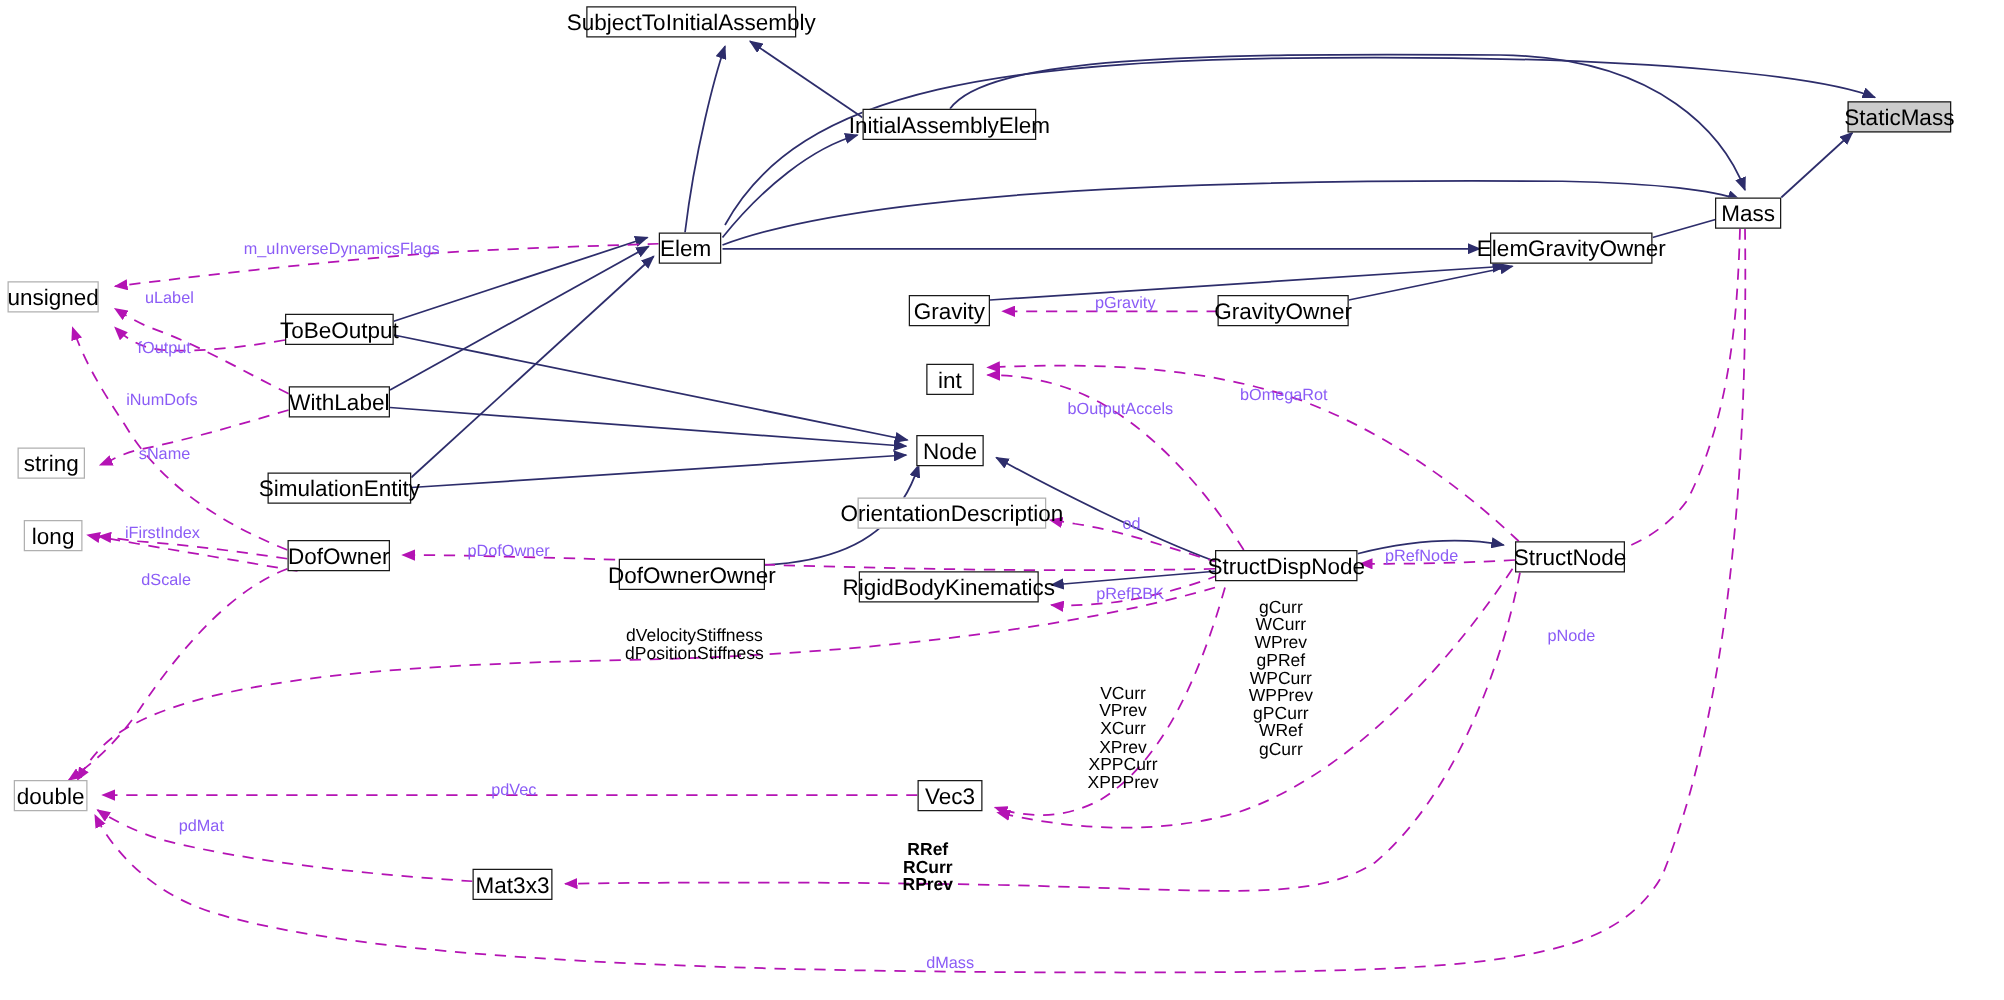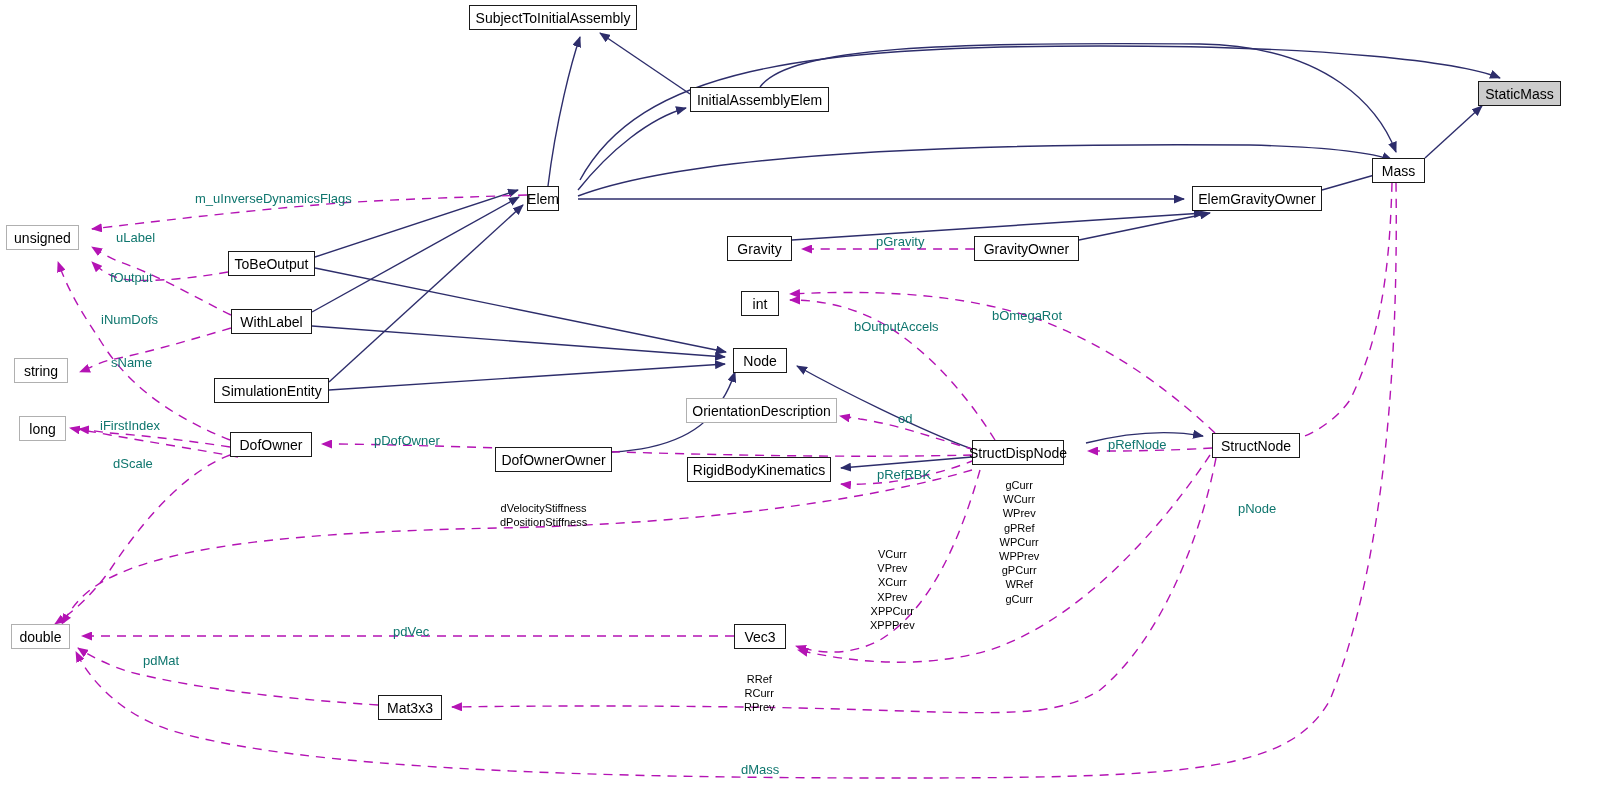--- a/index.html
+++ b/index.html
@@ -5,44 +5,44 @@
   html,body{margin:0;padding:0;background:#ffffff;}
   body{font-family:"Liberation Sans", sans-serif;}
   #diagram{position:relative;width:1603px;height:800px;background:#ffffff;overflow:hidden;}
   #edges{position:absolute;left:0;top:0;width:1603px;height:800px;}
   .node{
     position:absolute;
     box-sizing:border-box;
     border:1px solid #404040;
     background:#ffffff;
     color:#000000;
-    font-size:14px;
+    font-size:18px;
     line-height:1;
     display:flex;
     align-items:center;
     justify-content:center;
     white-space:nowrap;
     padding:0 7px;
     z-index:5;
   }
   .node.thick{border:1.6px solid #1a1a1a;}
   .node.light{border:1px solid #b0b0b0;}
   .node.current{background:#cccccc;border:1.6px solid #1a1a1a;}
   .edge-label{
     position:absolute;
     font-size:13px;
-    color:#0f766e;
+    color:#8b5cf6;
     white-space:nowrap;
     line-height:1.15;
     z-index:6;
     background:transparent;
   }
   .field-list{
     position:absolute;
-    font-size:11px;
+    font-size:14px;
     color:#000000;
     line-height:14.2px;
     white-space:nowrap;
     text-align:center;
     z-index:6;
   }
 </style>
 </head>
 <body>
 
@@ -161,21 +161,21 @@
     </div>
   <div class="node current" style="left:1478px;top:81px;width:83px;height:25px;">
       <span>StaticMass</span>
     </div>
   <div class="node thick" style="left:1372px;top:158px;width:53px;height:25px;">
       <span>Mass</span>
     </div>
   <div class="node thick" style="left:1192px;top:186px;width:130px;height:25px;">
       <span>ElemGravityOwner</span>
     </div>
-  <div class="node thick" style="left:527px;top:186px;width:32px;height:25px;">
+  <div class="node thick" style="left:527px;top:186px;width:50px;height:25px;justify-content:flex-end;">
       <span>Elem</span>
     </div>
   <div class="node light" style="left:6px;top:225px;width:73px;height:25px;">
       <span>unsigned</span>
     </div>
   <div class="node thick" style="left:727px;top:236px;width:65px;height:25px;">
       <span>Gravity</span>
     </div>
   <div class="node thick" style="left:974px;top:236px;width:105px;height:25px;">
       <span>GravityOwner</span>
@@ -203,21 +203,21 @@
     </div>
   <div class="node light" style="left:19px;top:416px;width:47px;height:25px;">
       <span>long</span>
     </div>
   <div class="node thick" style="left:230px;top:432px;width:82px;height:25px;">
       <span>DofOwner</span>
     </div>
   <div class="node thick" style="left:1212px;top:433px;width:88px;height:25px;">
       <span>StructNode</span>
     </div>
-  <div class="node thick" style="left:972px;top:440px;width:92px;height:25px;">
+  <div class="node thick" style="left:972px;top:440px;width:114px;height:25px;">
       <span>StructDispNode</span>
     </div>
   <div class="node thick" style="left:495px;top:447px;width:117px;height:25px;">
       <span>DofOwnerOwner</span>
     </div>
   <div class="node thick" style="left:687px;top:457px;width:144px;height:25px;">
       <span>RigidBodyKinematics</span>
     </div>
   <div class="node light" style="left:11px;top:624px;width:59px;height:25px;">
       <span>double</span>
@@ -267,19 +267,19 @@
     <div>WCurr</div>
     <div>WPrev</div>
     <div>gPRef</div>
     <div>WPCurr</div>
     <div>WPPrev</div>
     <div>gPCurr</div>
     <div>WRef</div>
     <div>gCurr</div>
   </div>
 
-  <div class="field-list" style="left:744px;top:672px;">
+  <div class="field-list" style="left:722px;top:672px;font-weight:bold;">
     <div>RRef</div>
     <div>RCurr</div>
     <div>RPrev</div>
   </div>
 
 </div>
 
 </body></html>

